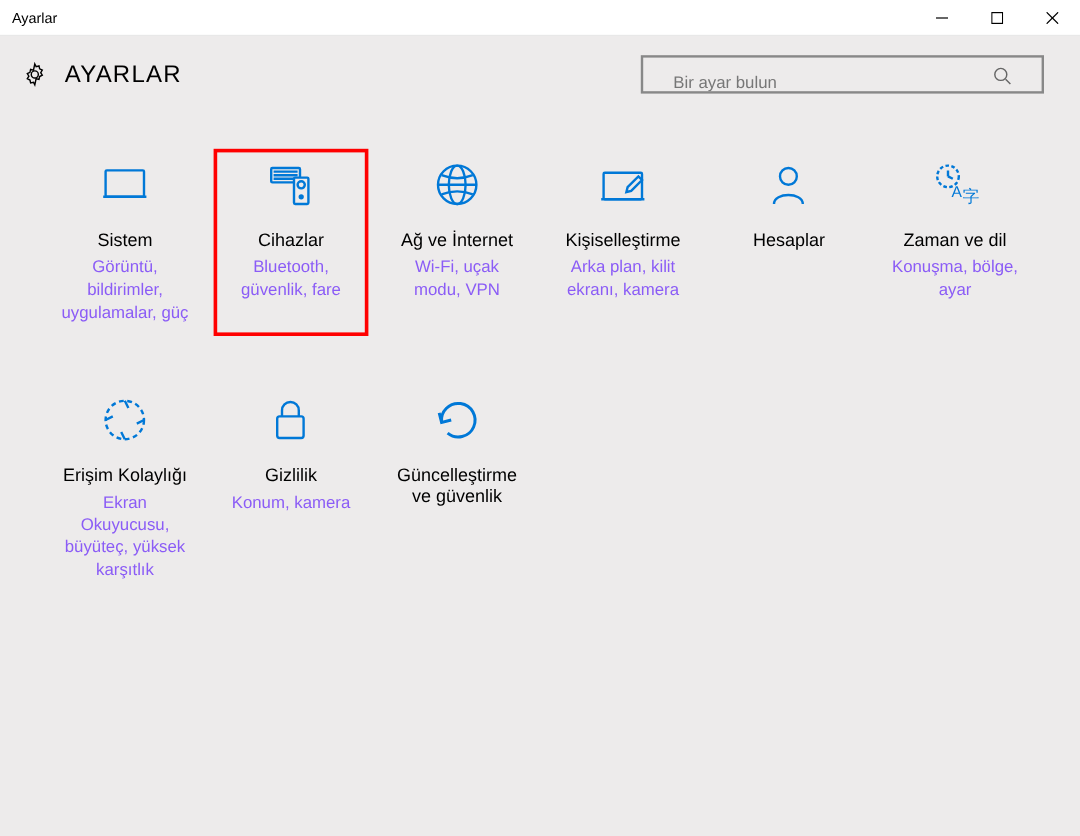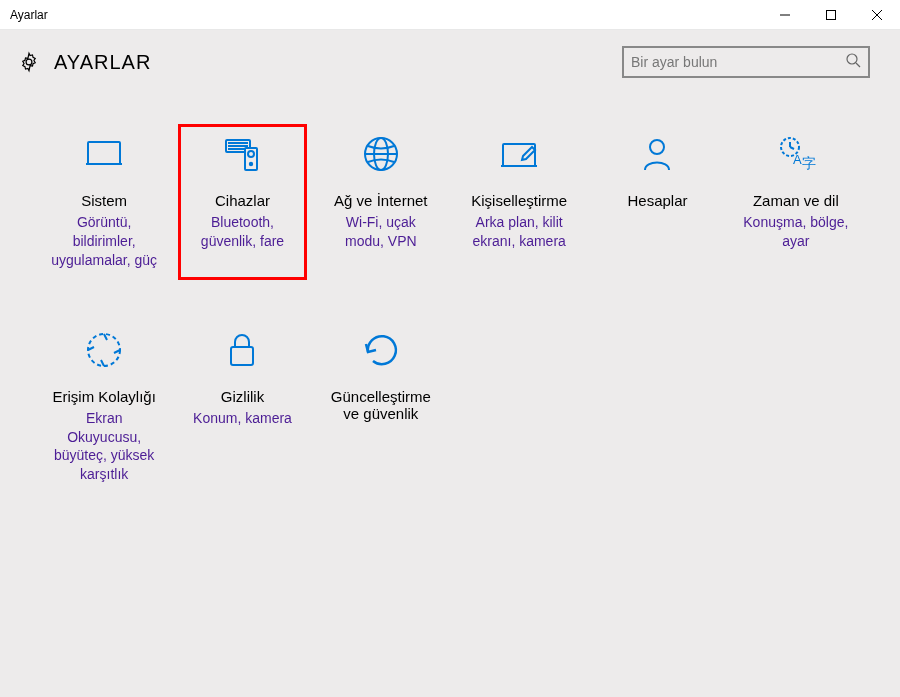--- a/index.html
+++ b/index.html
@@ -7,36 +7,36 @@
 .titlebar { height: 30px; background: #fff; display: flex; align-items: center; border-bottom: 1px solid #e8e8e8; }
 .titlebar-title { font-size: 12px; padding-left: 10px; color: #000; flex: 1; }
 .titlebar-controls { display: flex; height: 100%; }
 .titlebar-btn { width: 46px; height: 100%; display: flex; align-items: center; justify-content: center; font-size: 10px; color: #000; }
 .titlebar-btn svg { width: 10px; height: 10px; }
 .content { height: calc(100% - 30px); background: #edebeb; position: relative; display: flex; flex-direction: column; }
 .header { display: flex; align-items: center; height: 64px; padding: 0 18px; }
 .header-left { display: flex; align-items: center; gap: 14px; flex: 1; }
 .gear-icon { width: 22px; height: 22px; }
 .header-title { font-size: 20px; font-weight: 400; letter-spacing: 1px; color: #000; }
-.search-box { width: 248px; height: 32px; border: 2px solid #888; background: #edebeb; display: flex; align-items: center; padding: 0 7px; margin-right: 12px; }
+.search-box { width: 336px; height: 32px; border: 2px solid #888; background: #edebeb; display: flex; align-items: flex-end; padding: 0 25px; margin-right: 12px; }
 .search-input { flex: 1; border: none; outline: none; background: transparent; font-size: 14px; color: #666; }
 .search-input::placeholder { color: #777; }
 .search-icon { width: 16px; height: 16px; color: #666; }
 .scroll-area { flex: 1; position: relative; overflow-y: scroll; }
 .scroll-area::-webkit-scrollbar { width: 17px; }
 .scroll-area::-webkit-scrollbar-track { background: #edebeb; }
 .scroll-area::-webkit-scrollbar-thumb { background: #c2c2c2; }
 .scroll-area::-webkit-scrollbar-button { background: #edebeb; height: 17px; display: block; }
 .tiles { display: grid; grid-template-columns: repeat(6, 1fr); padding: 30px 40px 30px 40px; gap: 40px 10px; }
 .tile { display: flex; flex-direction: column; align-items: center; text-align: center; padding: 10px; cursor: pointer; }
 .tile.highlighted { border: 3px solid #ff0000; padding: 7px; }
 .tile-icon { width: 40px; height: 40px; display: flex; align-items: center; justify-content: center; margin-bottom: 18px; }
 .tile-icon svg { width: 40px; height: 40px; }
 .tile-title { font-size: 15px; color: #000; margin-bottom: 4px; }
-.tile-desc { font-size: 14px; color: #4c1d95; line-height: 1.35; max-width: 180px; }
+.tile-desc { font-size: 14px; color: #8b5cf6; line-height: 1.35; max-width: 180px; }
 </style>
 </head>
 <body>
 
 <div class="titlebar">
   <div class="titlebar-title">Ayarlar</div>
   <div class="titlebar-controls">
     <div class="titlebar-btn">
       <svg viewBox="0 0 10 10">
           <line x1="0" y1="5" x2="10" y2="5" stroke="#000" stroke-width="1"></line>

